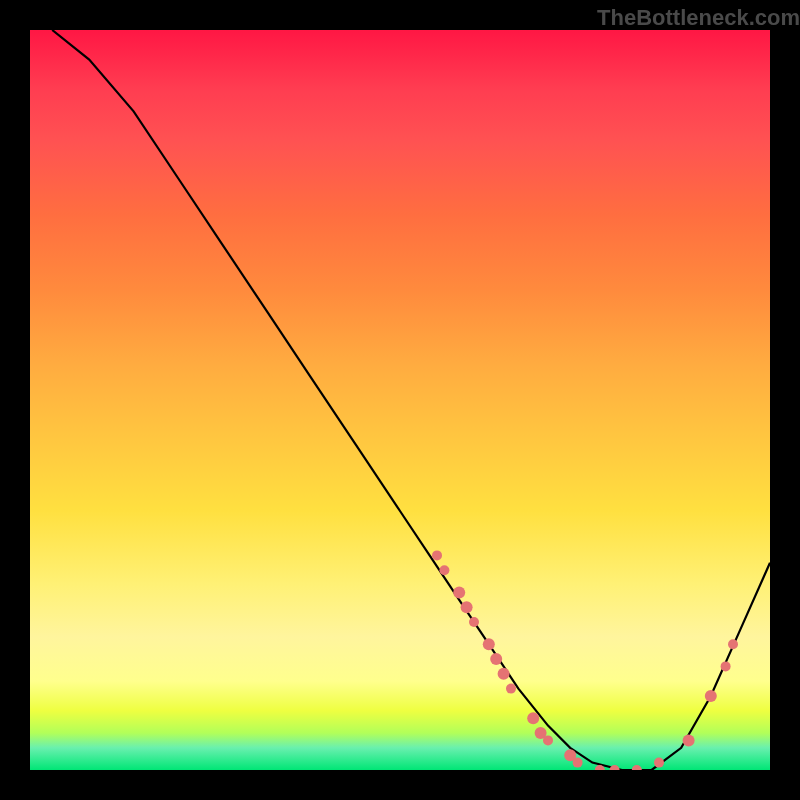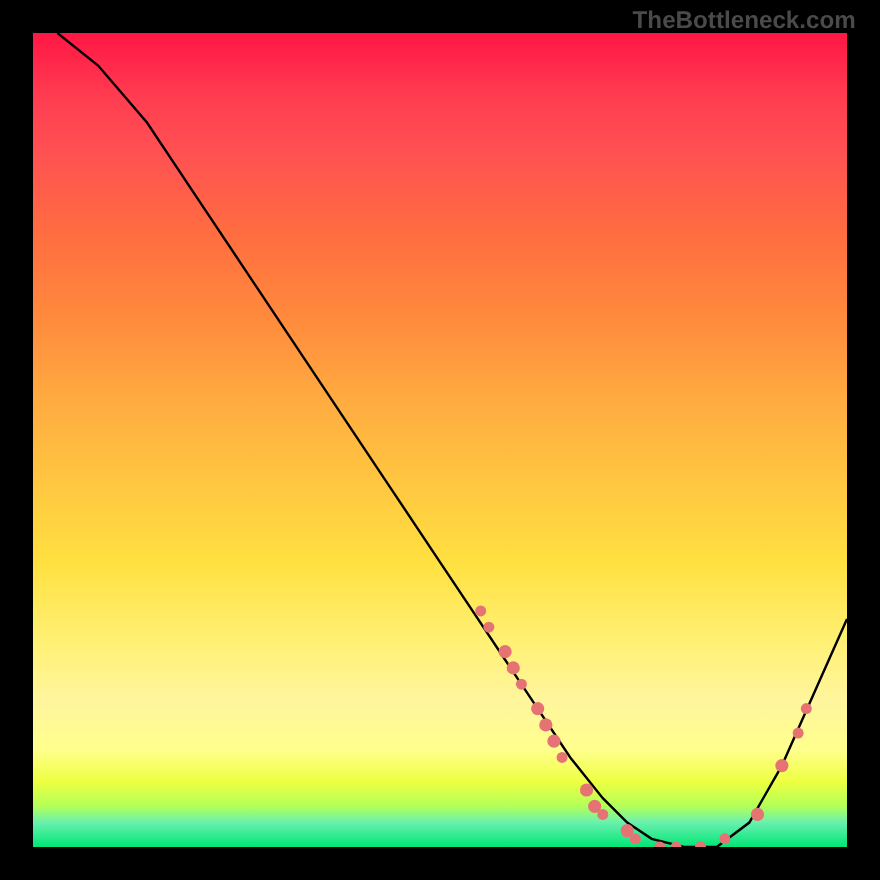--- a/index.html
+++ b/index.html
@@ -24,21 +24,21 @@
       #ffff8d 88%,
       #eeff41 92%,
       #b2ff59 95%,
       #69f0ae 97%,
       #00e676 100%
     );
   }
   .watermark {
     position: absolute;
     top: 5px;
-    right: 22px;
+    right: 0;
     font-family: Arial, sans-serif;
     font-size: 22px;
     font-weight: bold;
     color: #4a4a4a;
     z-index: 10;
   }
   svg.overlay {
     position: absolute;
     left: 0;
     top: 0;

